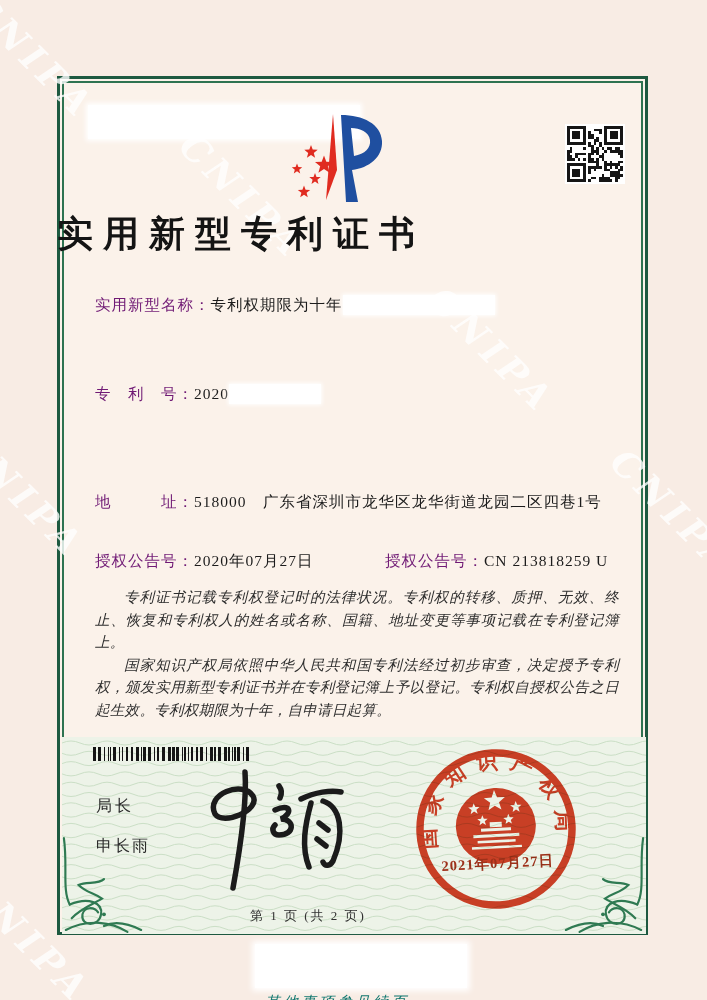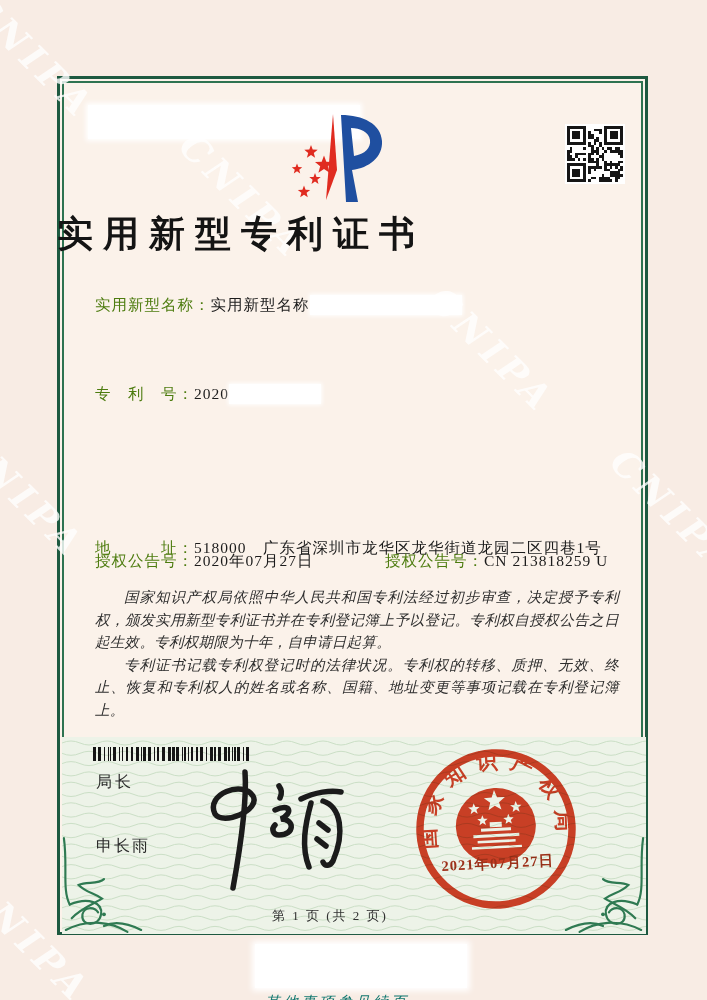--- a/index.html
+++ b/index.html
@@ -19,44 +19,44 @@
 
   .redact{position:absolute;background:#ffffff;box-shadow:0 0 5px 2px #ffffff;}
 
   #logo{position:absolute;left:285px;top:112px;width:104px;height:92px;}
   #qr{position:absolute;left:565px;top:124px;width:56px;height:56px;background:#ffffff;padding:2px;}
 
   #title{position:absolute;left:57px;top:210px;width:560px;
          font-size:36px;font-weight:700;letter-spacing:10px;color:#141414;}
 
   .row{position:absolute;left:95px;width:530px;font-size:15.5px;color:#1c1c1c;letter-spacing:1px;white-space:nowrap;}
-  .flabel{color:#4d7c0f;}
+  .flabel{color:#701a75;}
   .fvalue{color:#1c1c1c;}
   .inline-redact{display:inline-block;background:#ffffff;height:20px;vertical-align:-5px;box-shadow:0 0 4px 1px #ffffff;}
   .grant{position:absolute;left:290px;top:0;text-align:right;}
 
   #paragraphs{position:absolute;left:95px;top:586px;width:524px;}
   #paragraphs p{margin:0;font:italic 14.5px/1.56 "Liberation Serif","DejaVu Serif",serif;
                 color:#2d2d2d;letter-spacing:.3px;text-indent:2em;text-align:justify;}
 
   #band{position:absolute;left:62px;top:737px;width:584px;height:197px;}
   #band svg{display:block;width:100%;height:100%;}
 
   #barcode{position:absolute;left:93px;top:747px;width:157px;height:14px;}
 
-  #director-title{position:absolute;left:96px;top:772px;font-family:Liberation Sans, sans-serif;
+  #director-title{position:absolute;left:96px;top:796px;font-family:Liberation Sans, sans-serif;
                   font-size:16px;color:#2a2a2a;letter-spacing:3px;}
   #director-name{position:absolute;left:96px;top:836px;font-family:Liberation Serif, serif;
                  font-size:16px;color:#2a2a2a;letter-spacing:2px;}
 
   #signature{position:absolute;left:183px;top:768px;width:165px;height:130px;}
 
   #seal{position:absolute;left:411px;top:744px;width:170px;height:170px;transform:rotate(-3deg);mix-blend-mode:multiply;}
 
-  #pageno{position:absolute;left:250px;top:907px;width:160px;text-align:center;font-size:13px;
+  #pageno{position:absolute;left:250px;top:907px;width:160px;text-align:left;font-size:13px;
           color:#303030;letter-spacing:2px;}
 
   #note-box{position:absolute;left:255px;top:944px;width:212px;height:44px;background:#ffffff;box-shadow:0 0 6px 3px #ffffff;}
   #note{position:absolute;left:237px;top:993px;width:200px;text-align:center;
         font:italic 15px "Liberation Serif","DejaVu Serif",serif;color:#0f766e;letter-spacing:3px;}
 
   .corner{position:absolute;width:88px;height:98px;z-index:3;}
   #corner-left{left:59px;top:836px;}
   #corner-right{left:560px;top:836px;transform:scaleX(-1);}
 </style>
@@ -222,38 +222,38 @@
         <rect x="15" y="1" width="5" height="5" fill="#ffffff"></rect>
         <rect x="16" y="2" width="3" height="3" fill="#161616"></rect>
         <rect x="0" y="14" width="7" height="7" fill="#161616"></rect>
         <rect x="1" y="15" width="5" height="5" fill="#ffffff"></rect>
         <rect x="2" y="16" width="3" height="3" fill="#161616"></rect>
       </svg>
 
     <div id="title">实用新型专利证书</div>
 
     <div class="row" style="top:295px">
-      <span class="flabel">实用新型名称：</span><span class="fvalue">实用新型名称</span><span class="inline-redact" style="width:152px"></span>
+      <span class="flabel">实用新型名称：</span><span class="fvalue">专利权期限为十年</span><span class="inline-redact" style="width:152px"></span>
     </div>
     <div class="row" style="top:384px">
       <span class="flabel">专　利　号：</span><span class="fvalue">2020</span><span class="inline-redact" style="width:92px"></span>
     </div>
-    <div class="row" style="top:538px">
+    <div class="row" style="top:492px">
       <span class="flabel">地　　　址：</span><span class="fvalue">518000　广东省深圳市龙华区龙华街道龙园二区四巷1号</span>
     </div>
     <div class="row" style="top:551px">
       <span class="flabel">授权公告号：</span><span class="fvalue">2020年07月27日</span>
       <span class="grant">
         <span class="flabel">授权公告号：</span><span class="fvalue">CN 213818259 U</span>
       </span>
     </div>
 
     <div id="paragraphs">
+      <p>专利证书记载专利权登记时的法律状况。专利权的转移、质押、无效、终止、恢复和专利权人的姓名或名称、国籍、地址变更等事项记载在专利登记簿上。</p>
       <p>国家知识产权局依照中华人民共和国专利法经过初步审查，决定授予专利权，颁发实用新型专利证书并在专利登记簿上予以登记。专利权自授权公告之日起生效。专利权期限为十年，自申请日起算。</p>
-      <p>专利证书记载专利权登记时的法律状况。专利权的转移、质押、无效、终止、恢复和专利权人的姓名或名称、国籍、地址变更等事项记载在专利登记簿上。</p>
     </div>
 
     <div id="band">
       <svg id="band-svg" viewBox="0 0 584 197" preserveAspectRatio="none">
           <rect x="0" y="0" width="584" height="197" fill="#edf3e8"></rect>
           <path d="M0,6.0 q9,-4 18,0 q9,4 18,0 q9,-4 18,0 q9,4 18,0 q9,-4 18,0 q9,4 18,0 q9,-4 18,0 q9,4 18,0 q9,-4 18,0 q9,4 18,0 q9,-4 18,0 q9,4 18,0 q9,-4 18,0 q9,4 18,0 q9,-4 18,0 q9,4 18,0 q9,-4 18,0 q9,4 18,0 q9,-4 18,0 q9,4 18,0 q9,-4 18,0 q9,4 18,0 q9,-4 18,0 q9,4 18,0 q9,-4 18,0 q9,4 18,0 q9,-4 18,0 q9,4 18,0 q9,-4 18,0 q9,4 18,0 q9,-4 18,0 q9,4 18,0 q9,-4 18,0 q9,4 18,0" fill="none" stroke="#cbdfc6" stroke-width="1"></path>
           <path d="M0,16.3 q9,4 18,0 q9,-4 18,0 q9,4 18,0 q9,-4 18,0 q9,4 18,0 q9,-4 18,0 q9,4 18,0 q9,-4 18,0 q9,4 18,0 q9,-4 18,0 q9,4 18,0 q9,-4 18,0 q9,4 18,0 q9,-4 18,0 q9,4 18,0 q9,-4 18,0 q9,4 18,0 q9,-4 18,0 q9,4 18,0 q9,-4 18,0 q9,4 18,0 q9,-4 18,0 q9,4 18,0 q9,-4 18,0 q9,4 18,0 q9,-4 18,0 q9,4 18,0 q9,-4 18,0 q9,4 18,0 q9,-4 18,0 q9,4 18,0 q9,-4 18,0 q9,4 18,0 q9,-4 18,0" fill="none" stroke="#cbdfc6" stroke-width="1"></path>
           <path d="M0,26.6 q9,-4 18,0 q9,4 18,0 q9,-4 18,0 q9,4 18,0 q9,-4 18,0 q9,4 18,0 q9,-4 18,0 q9,4 18,0 q9,-4 18,0 q9,4 18,0 q9,-4 18,0 q9,4 18,0 q9,-4 18,0 q9,4 18,0 q9,-4 18,0 q9,4 18,0 q9,-4 18,0 q9,4 18,0 q9,-4 18,0 q9,4 18,0 q9,-4 18,0 q9,4 18,0 q9,-4 18,0 q9,4 18,0 q9,-4 18,0 q9,4 18,0 q9,-4 18,0 q9,4 18,0 q9,-4 18,0 q9,4 18,0 q9,-4 18,0 q9,4 18,0 q9,-4 18,0 q9,4 18,0" fill="none" stroke="#cbdfc6" stroke-width="1"></path>
           <path d="M0,36.9 q9,4 18,0 q9,-4 18,0 q9,4 18,0 q9,-4 18,0 q9,4 18,0 q9,-4 18,0 q9,4 18,0 q9,-4 18,0 q9,4 18,0 q9,-4 18,0 q9,4 18,0 q9,-4 18,0 q9,4 18,0 q9,-4 18,0 q9,4 18,0 q9,-4 18,0 q9,4 18,0 q9,-4 18,0 q9,4 18,0 q9,-4 18,0 q9,4 18,0 q9,-4 18,0 q9,4 18,0 q9,-4 18,0 q9,4 18,0 q9,-4 18,0 q9,4 18,0 q9,-4 18,0 q9,4 18,0 q9,-4 18,0 q9,4 18,0 q9,-4 18,0 q9,4 18,0 q9,-4 18,0" fill="none" stroke="#cbdfc6" stroke-width="1"></path>
           <path d="M0,47.2 q9,-4 18,0 q9,4 18,0 q9,-4 18,0 q9,4 18,0 q9,-4 18,0 q9,4 18,0 q9,-4 18,0 q9,4 18,0 q9,-4 18,0 q9,4 18,0 q9,-4 18,0 q9,4 18,0 q9,-4 18,0 q9,4 18,0 q9,-4 18,0 q9,4 18,0 q9,-4 18,0 q9,4 18,0 q9,-4 18,0 q9,4 18,0 q9,-4 18,0 q9,4 18,0 q9,-4 18,0 q9,4 18,0 q9,-4 18,0 q9,4 18,0 q9,-4 18,0 q9,4 18,0 q9,-4 18,0 q9,4 18,0 q9,-4 18,0 q9,4 18,0 q9,-4 18,0 q9,4 18,0" fill="none" stroke="#cbdfc6" stroke-width="1"></path>

